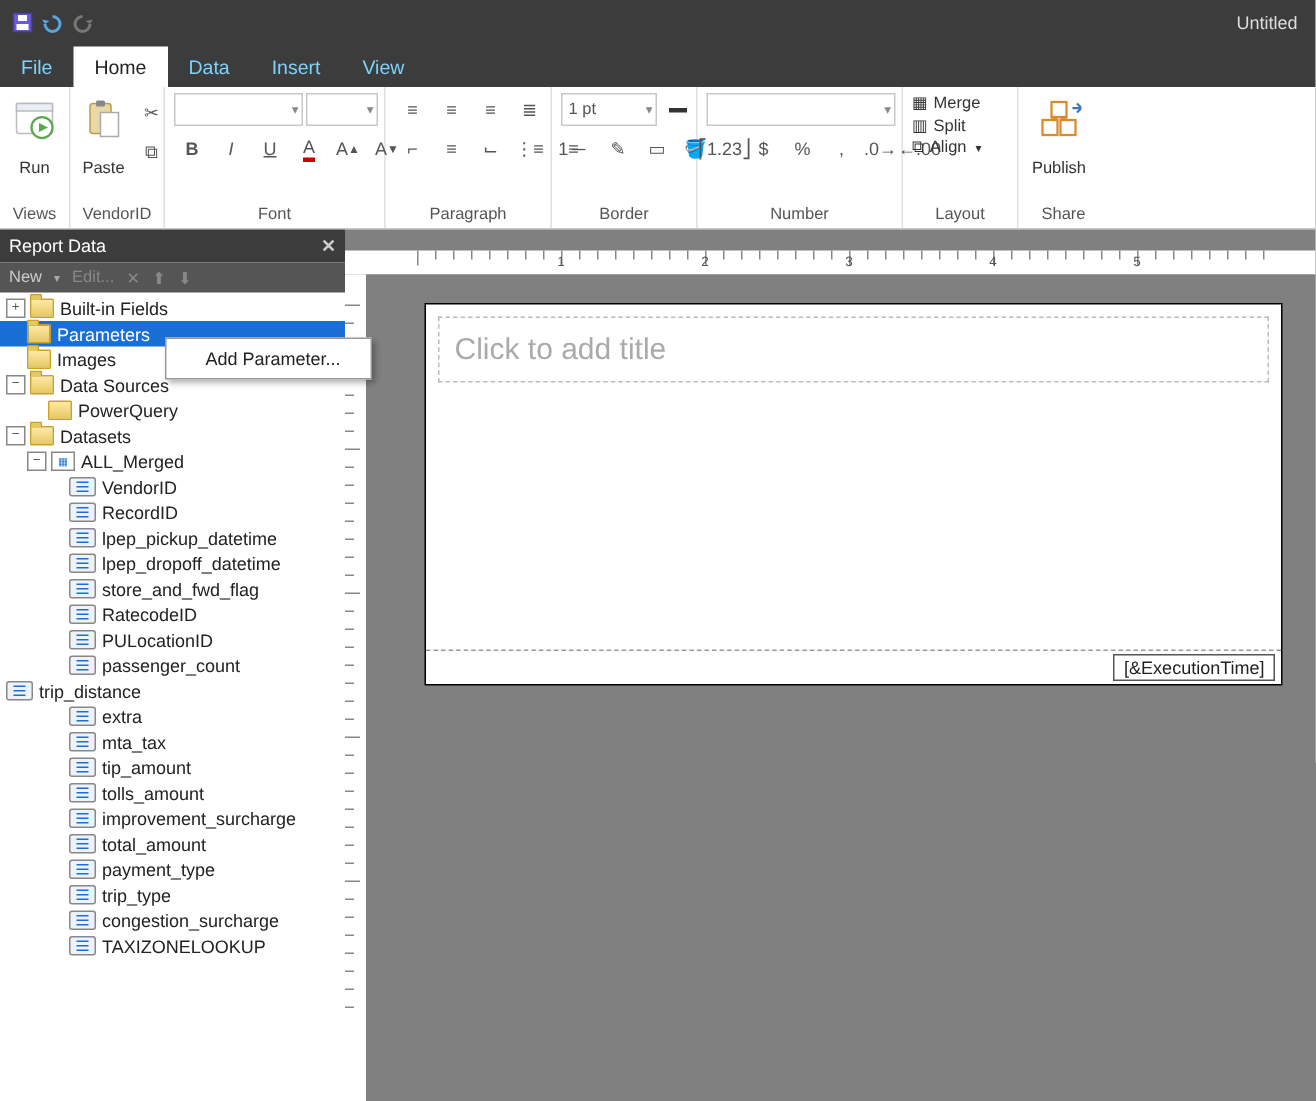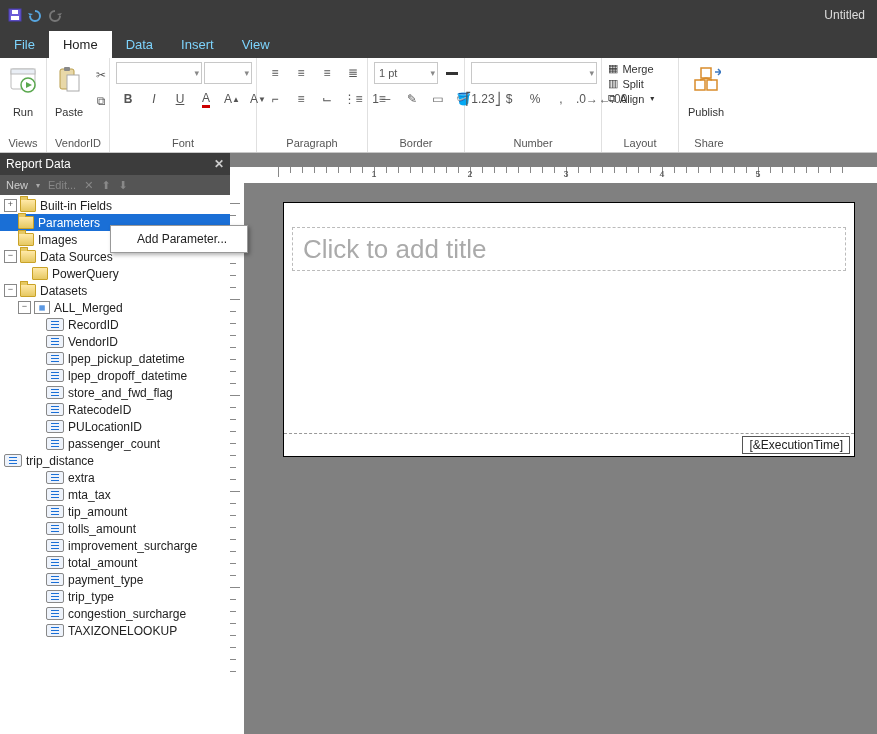--- a/index.html
+++ b/index.html
@@ -52,21 +52,21 @@
 .ruler .tick.big { height: 10px; }
 .ruler .num { position: absolute; top: 2px; transform: translateX(-50%); }
 
 .vruler { position:absolute; left:230px; top:30px; width:14px; background:#fff; border-right:1px solid #888; bottom:0;}
 .vruler .vt{position:absolute;left:0;height:1px;width:6px;background:#888;}
 .vruler .vt.big{width:10px;}
 
 .canvas-wrap { position: absolute; left: 244px; right: 0; top: 30px; bottom: 0; overflow: auto; background:#808080;}
 .page-shadow { margin: 20px 0 0 40px; width: 570px; background: #fff; box-shadow: 0 0 0 1px #000; }
 .pg-body { height: 230px; position: relative; }
-.title-box { position: absolute; left: 8px; top: 24px; right: 8px; height: 42px; border: 1px dashed #bbb; display: flex; align-items: center; padding: 0 10px; color: #aaa; font-size: 26px; font-weight: 300; }
+.title-box { position: absolute; left: 8px; top: 8px; right: 8px; height: 42px; border: 1px dashed #bbb; display: flex; align-items: center; padding: 0 10px; color: #aaa; font-size: 20px; font-weight: 300; }
 .pg-footer { height: 22px; border-top: 1px dashed #999; position: relative; }
 .exec-box { position: absolute; right: 4px; top: 2px; bottom: 2px; border: 1px solid #555; padding: 0 6px; font-size: 12px; display:flex; align-items:center; background:#fff;}
 svg { display: block; }
 </style>
 </head>
 <body>
 
 <div class="titlebar">
   <div class="qat">
     <div class="qat-btn">
@@ -313,25 +313,25 @@
           <span>Datasets</span>
         </div>
       <div class="tree-item" style="padding-left:18px">
           <span class="exp">−</span>
           <span class="ds-icon">▦</span>
           <span>ALL_Merged</span>
         </div>
       <div id="fields-container">
           <div class="tree-item" style="padding-left: 46px;">
             <span class="fld-icon"></span>
+            <span>VendorID</span>
+          </div>
+          <div class="tree-item" style="padding-left: 46px;">
+            <span class="fld-icon"></span>
             <span>RecordID</span>
-          </div>
-          <div class="tree-item" style="padding-left: 46px;">
-            <span class="fld-icon"></span>
-            <span>VendorID</span>
           </div>
           <div class="tree-item" style="padding-left: 46px;">
             <span class="fld-icon"></span>
             <span>lpep_pickup_datetime</span>
           </div>
           <div class="tree-item" style="padding-left: 46px;">
             <span class="fld-icon"></span>
             <span>lpep_dropoff_datetime</span>
           </div>
           <div class="tree-item" style="padding-left: 46px;">

